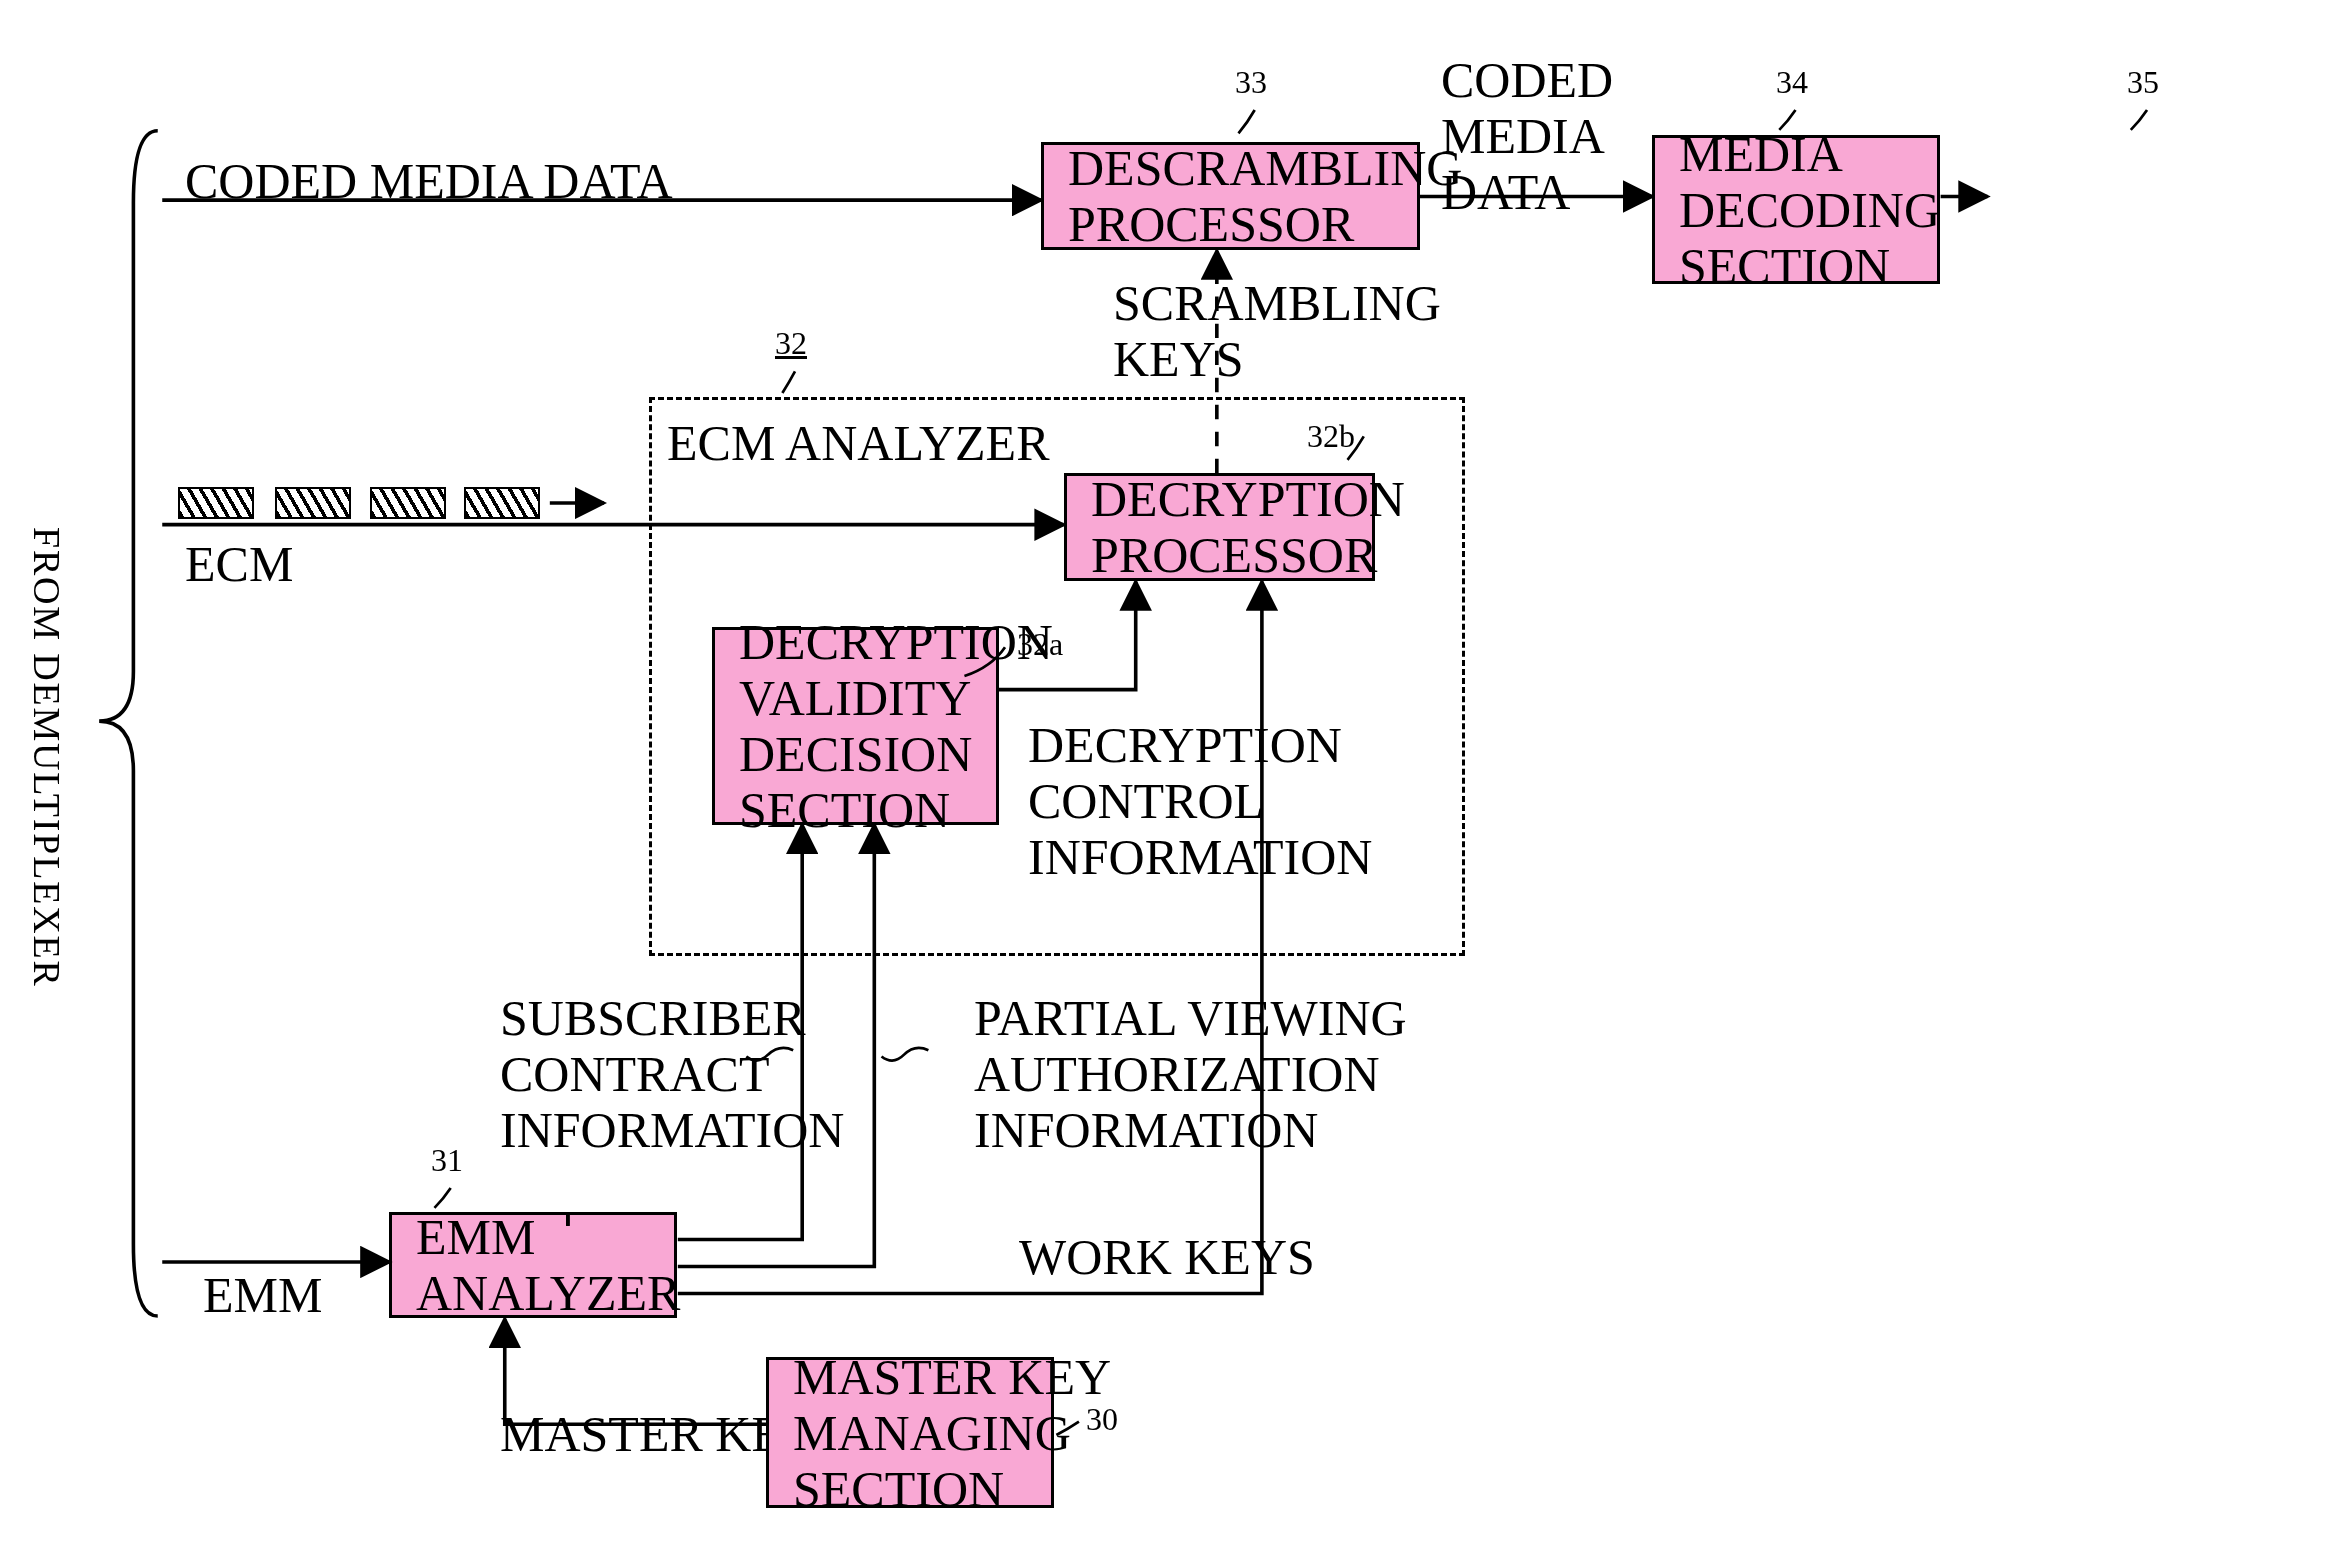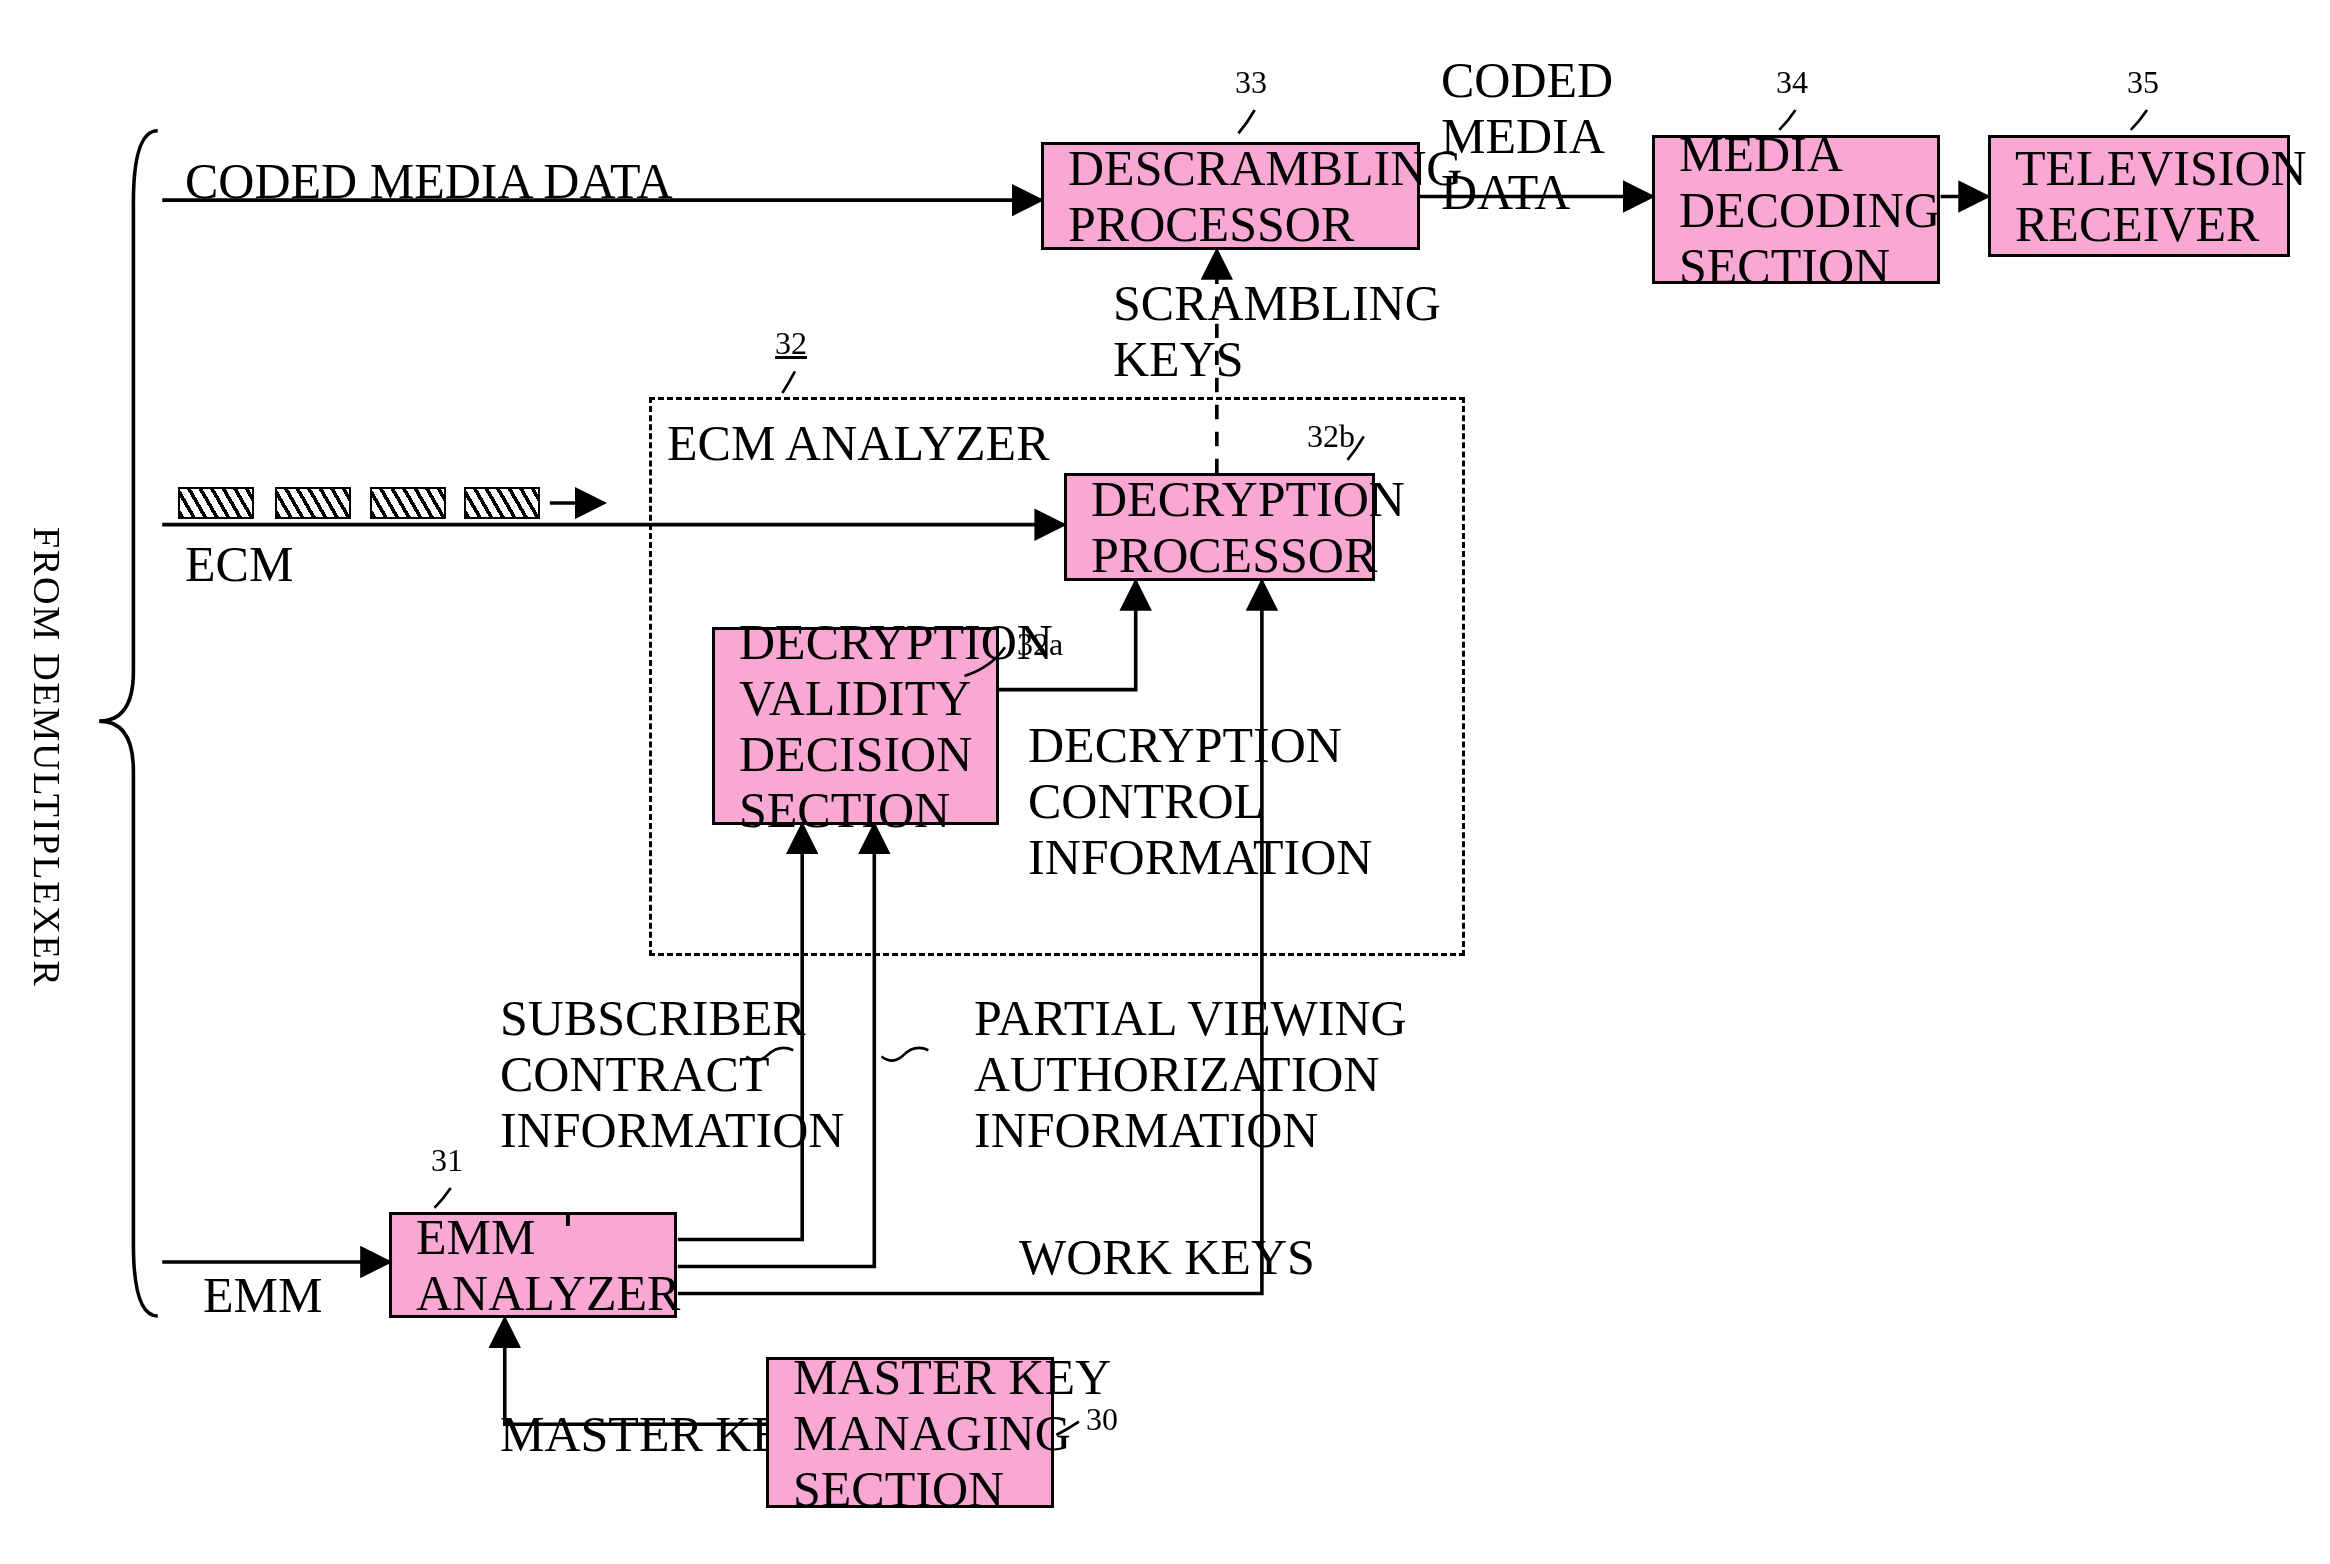--- a/index.html
+++ b/index.html
@@ -79,22 +79,20 @@
   <div class="label" style="left:1441px; top:52px;">CODED
 MEDIA
 DATA</div>
 
   <div class="label refnum" style="left:1776px; top:65px;">34</div>
   <div class="box" style="left:1652px; top:135px; width:288px; height:149px;">MEDIA
 DECODING
 SECTION</div>
 
   <div class="label refnum" style="left:2127px; top:65px;">35</div>
-  <div class="box" style="left:1988px; top:135px; width:302px; height:122px;">TELEVISION
-RECEIVER</div>
 
   <div class="label" style="left:1113px; top:275px;">SCRAMBLING
 KEYS</div>
 
   <div class="label refnum" style="left:775px; top:326px; text-decoration: underline;">32</div>
   <div class="dashed-box" style="left:649px; top:397px; width:816px; height:559px;"></div>
   <div class="label" style="left:667px; top:415px;">ECM ANALYZER</div>
 
   <div class="label refnum" style="left:1307px; top:419px;">32b</div>
   <div class="box" style="left:1064px; top:473px; width:311px; height:108px;">DECRYPTION

